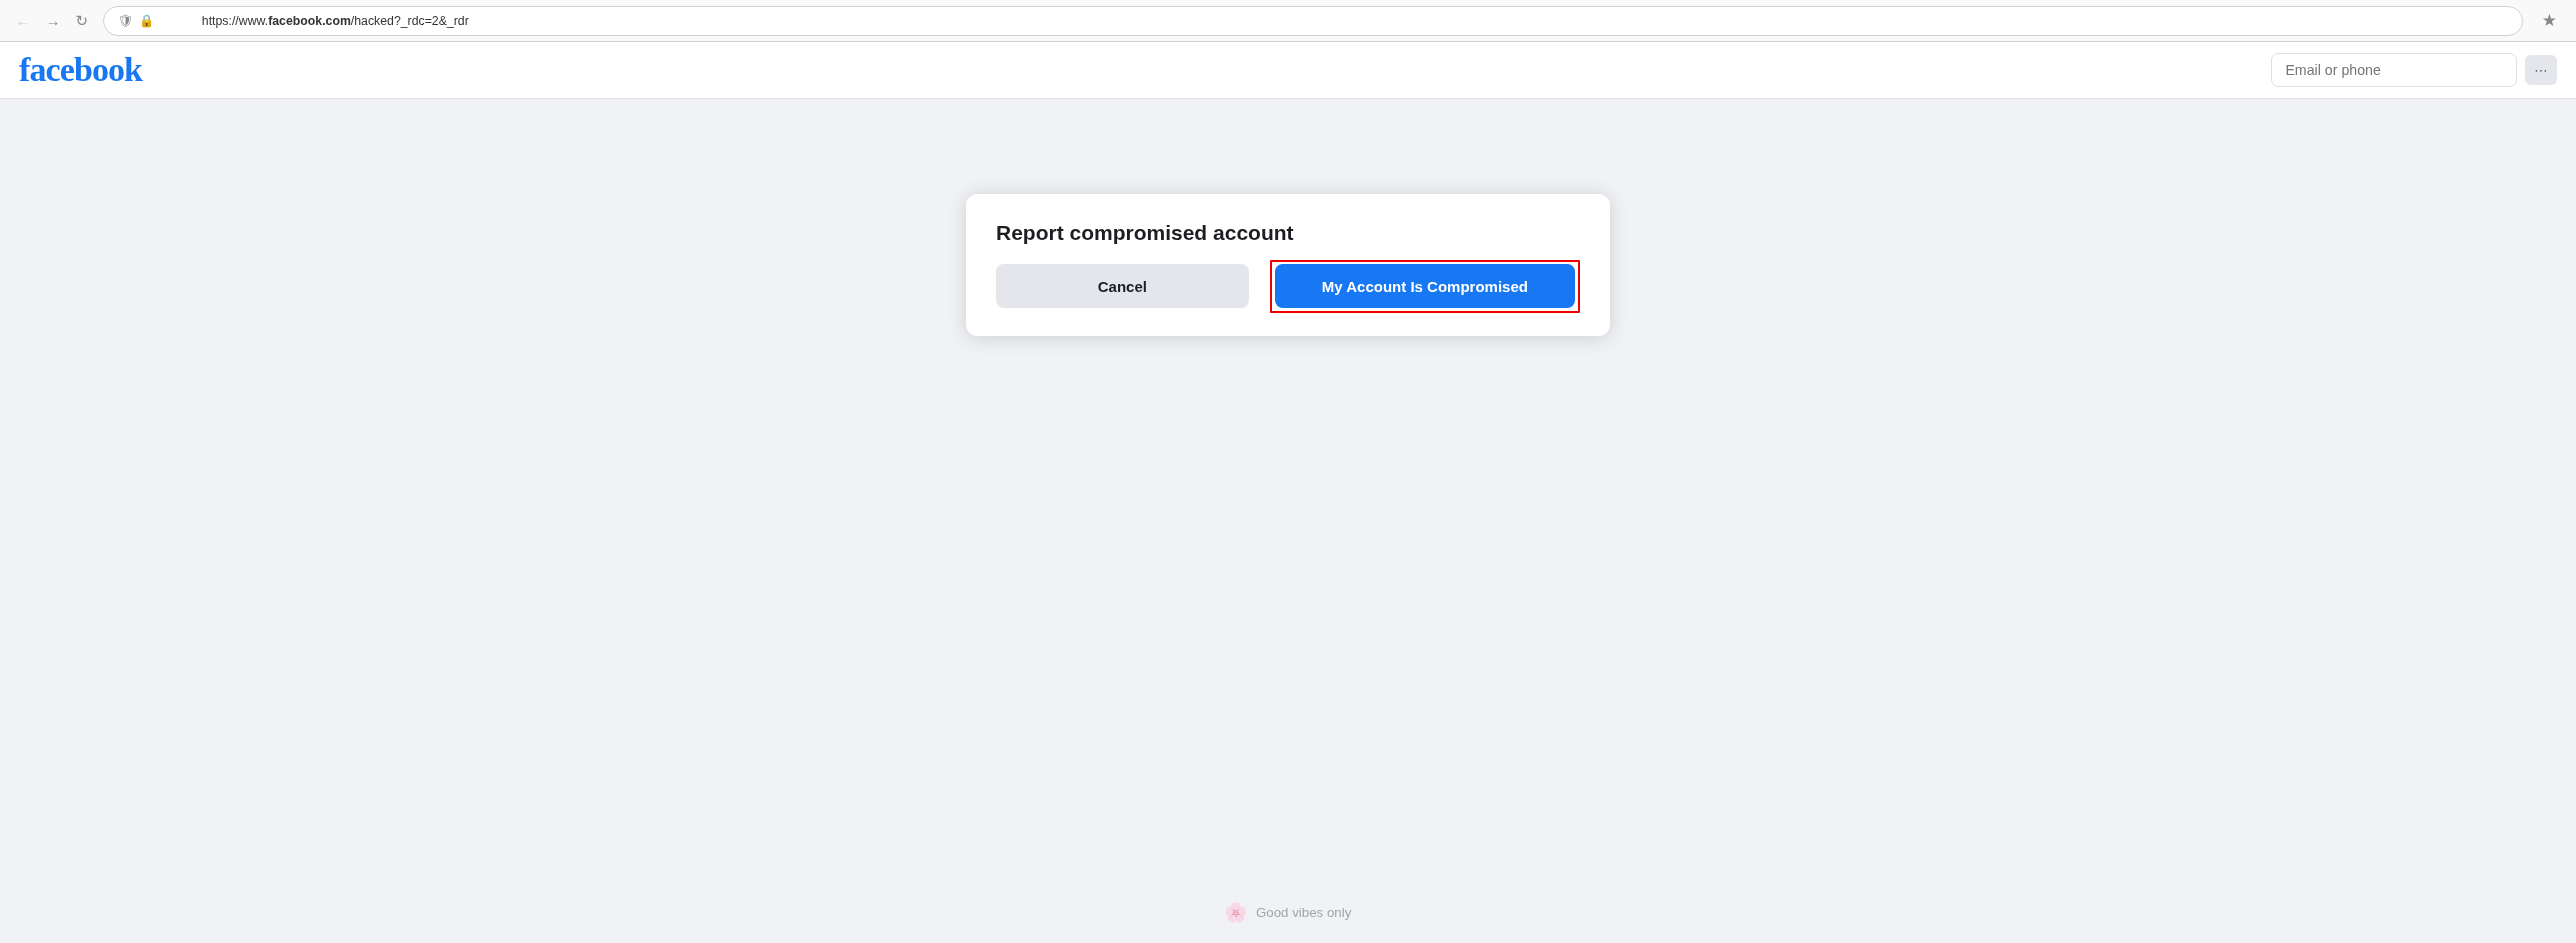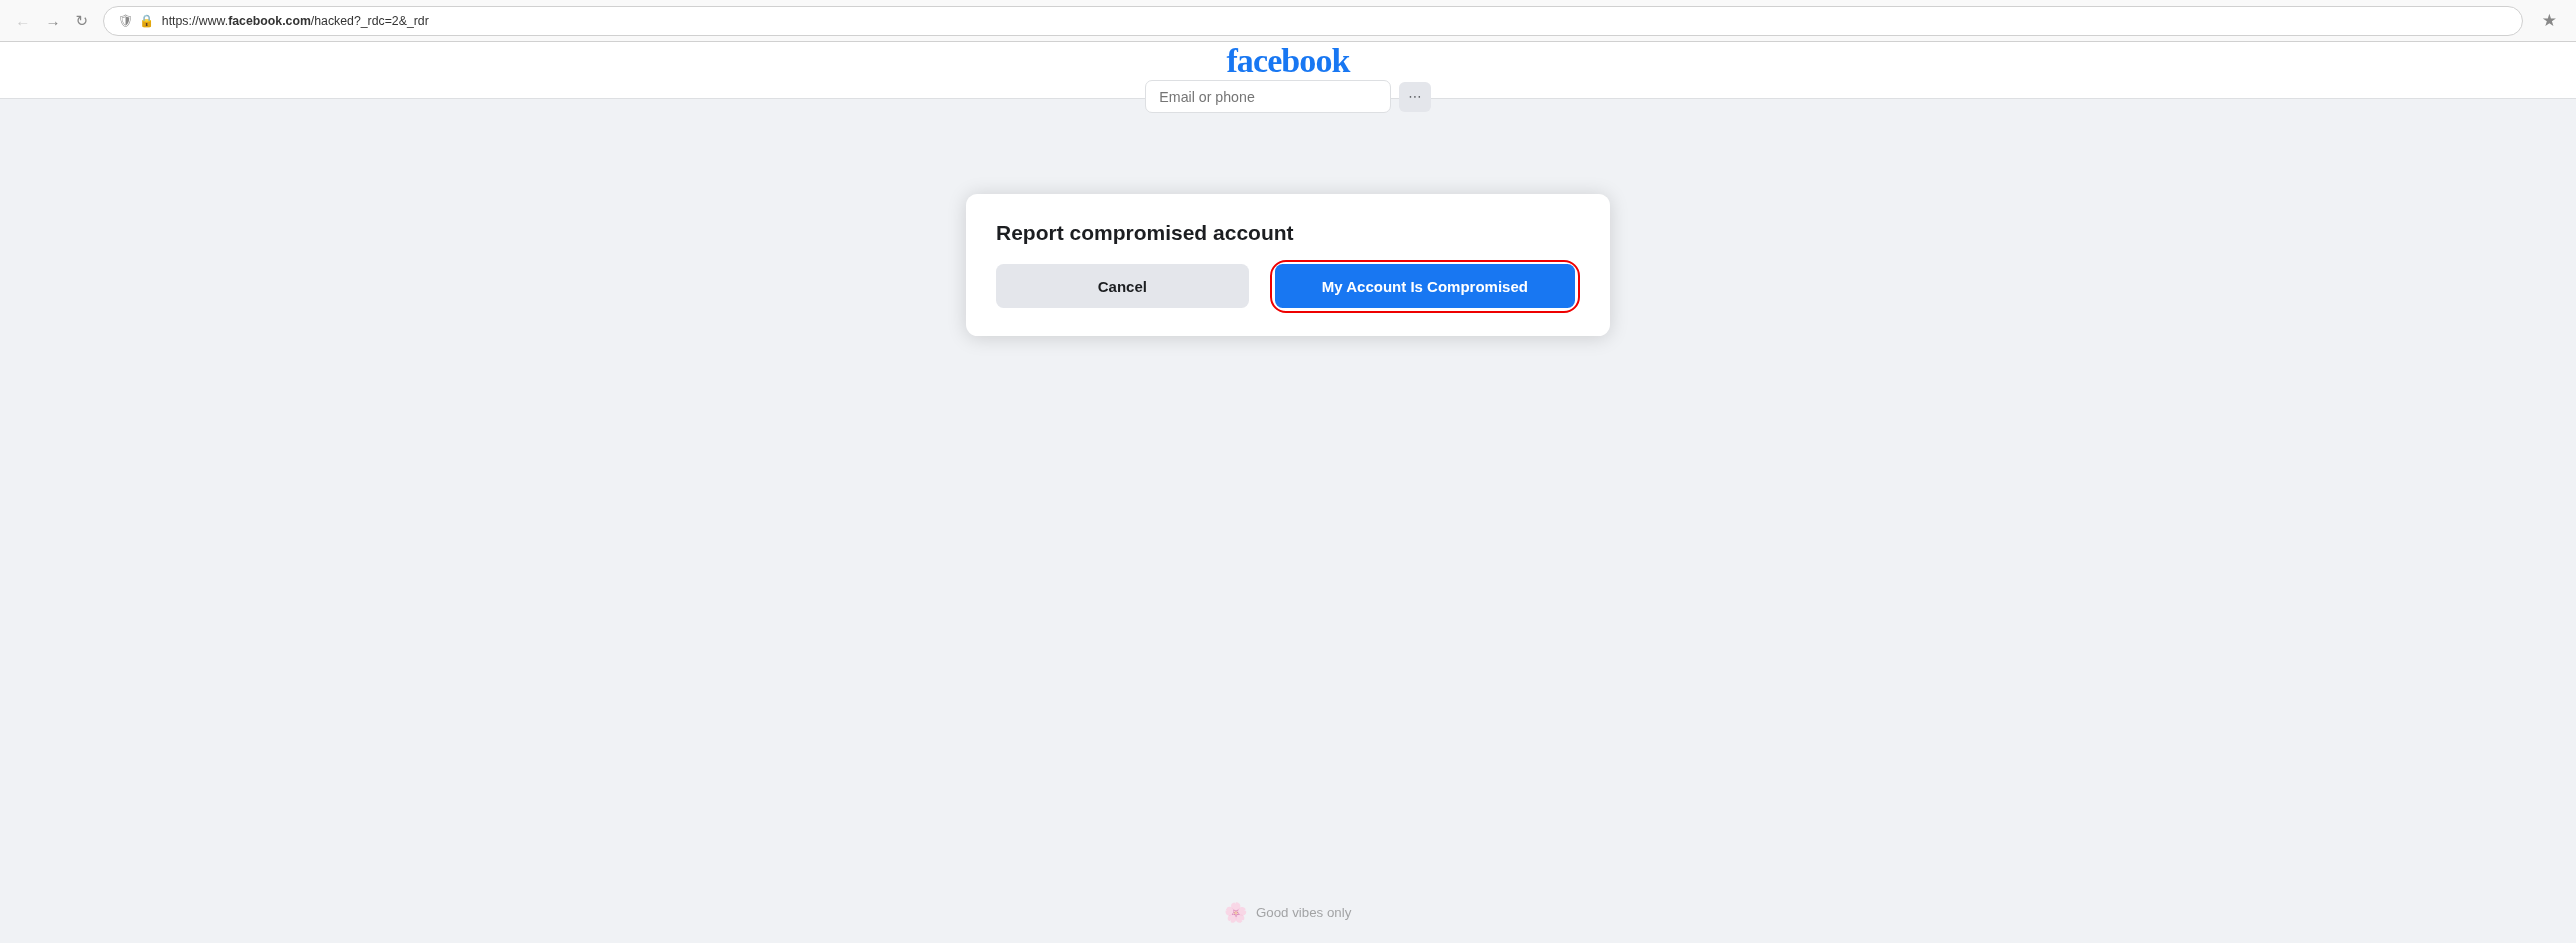--- a/index.html
+++ b/index.html
@@ -61,20 +61,21 @@
       align-items: center;
       gap: 5.7px;
       color: #888;
       font-size: 12.3px;
     }
 
     .address-text {
       flex: 1;
       font-size: 12.3px;
       color: #333;
+      margin-left: 40px;
     }
 
     .address-text strong {
       font-weight: 600;
     }
 
     .star-btn {
       background: none;
       border: none;
       cursor: pointer;
@@ -85,21 +86,20 @@
 
     
     .fb-header {
       background: white;
       border-bottom: 0.9px solid #dddfe2;
       padding: 0 19px;
       display: flex;
       align-items: center;
       justify-content: space-between;
       height: 57px;
-      flex-direction: column;
     }
 
     .fb-logo {
       color: #1877f2;
       font-size: 34px;
       font-weight: 700;
       letter-spacing: -0.9px;
       font-family: Georgia, 'Times New Roman', serif;
     }
 
@@ -183,21 +183,21 @@
       font-size: 15px;
       font-weight: 600;
       color: #1c1e21;
       cursor: pointer;
       text-align: center;
     }
 
     .compromised-btn-wrapper {
       flex: 1.4;
       border: 2.8px solid #e00;
-      border-radius: 16px;
+      border-radius: 1px;
       padding: 2.8px;
     }
 
     .compromised-btn {
       width: 100%;
       background: #1877f2;
       border: none;
       border-radius: 7.6px;
       padding: 13.3px 19px;
       font-size: 15px;

